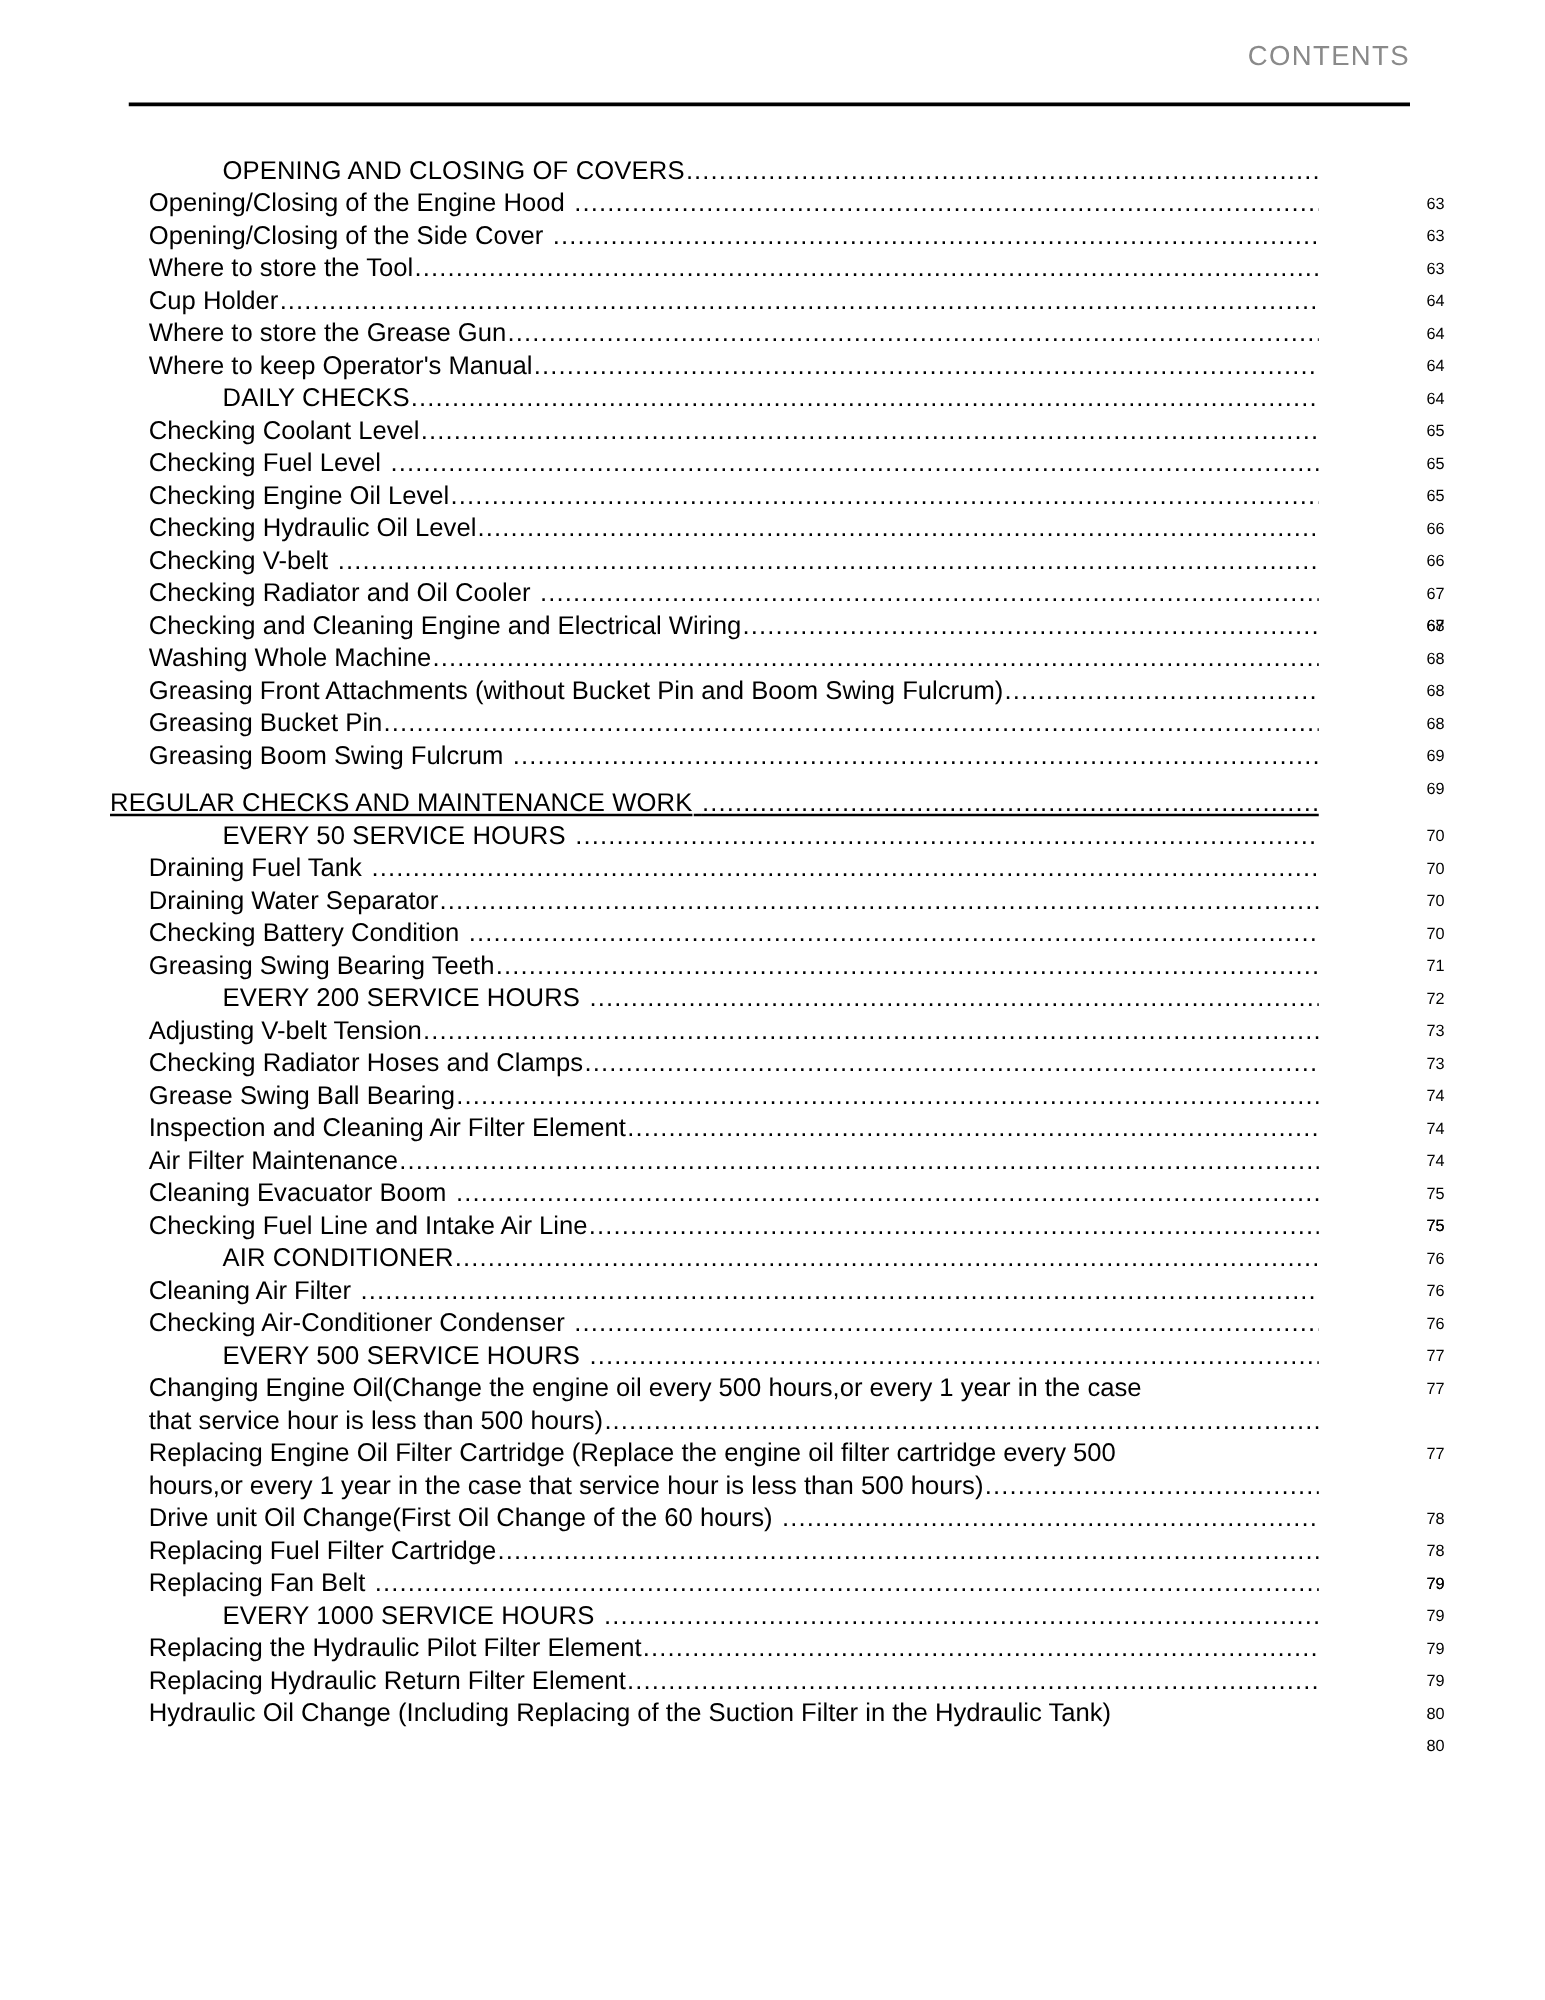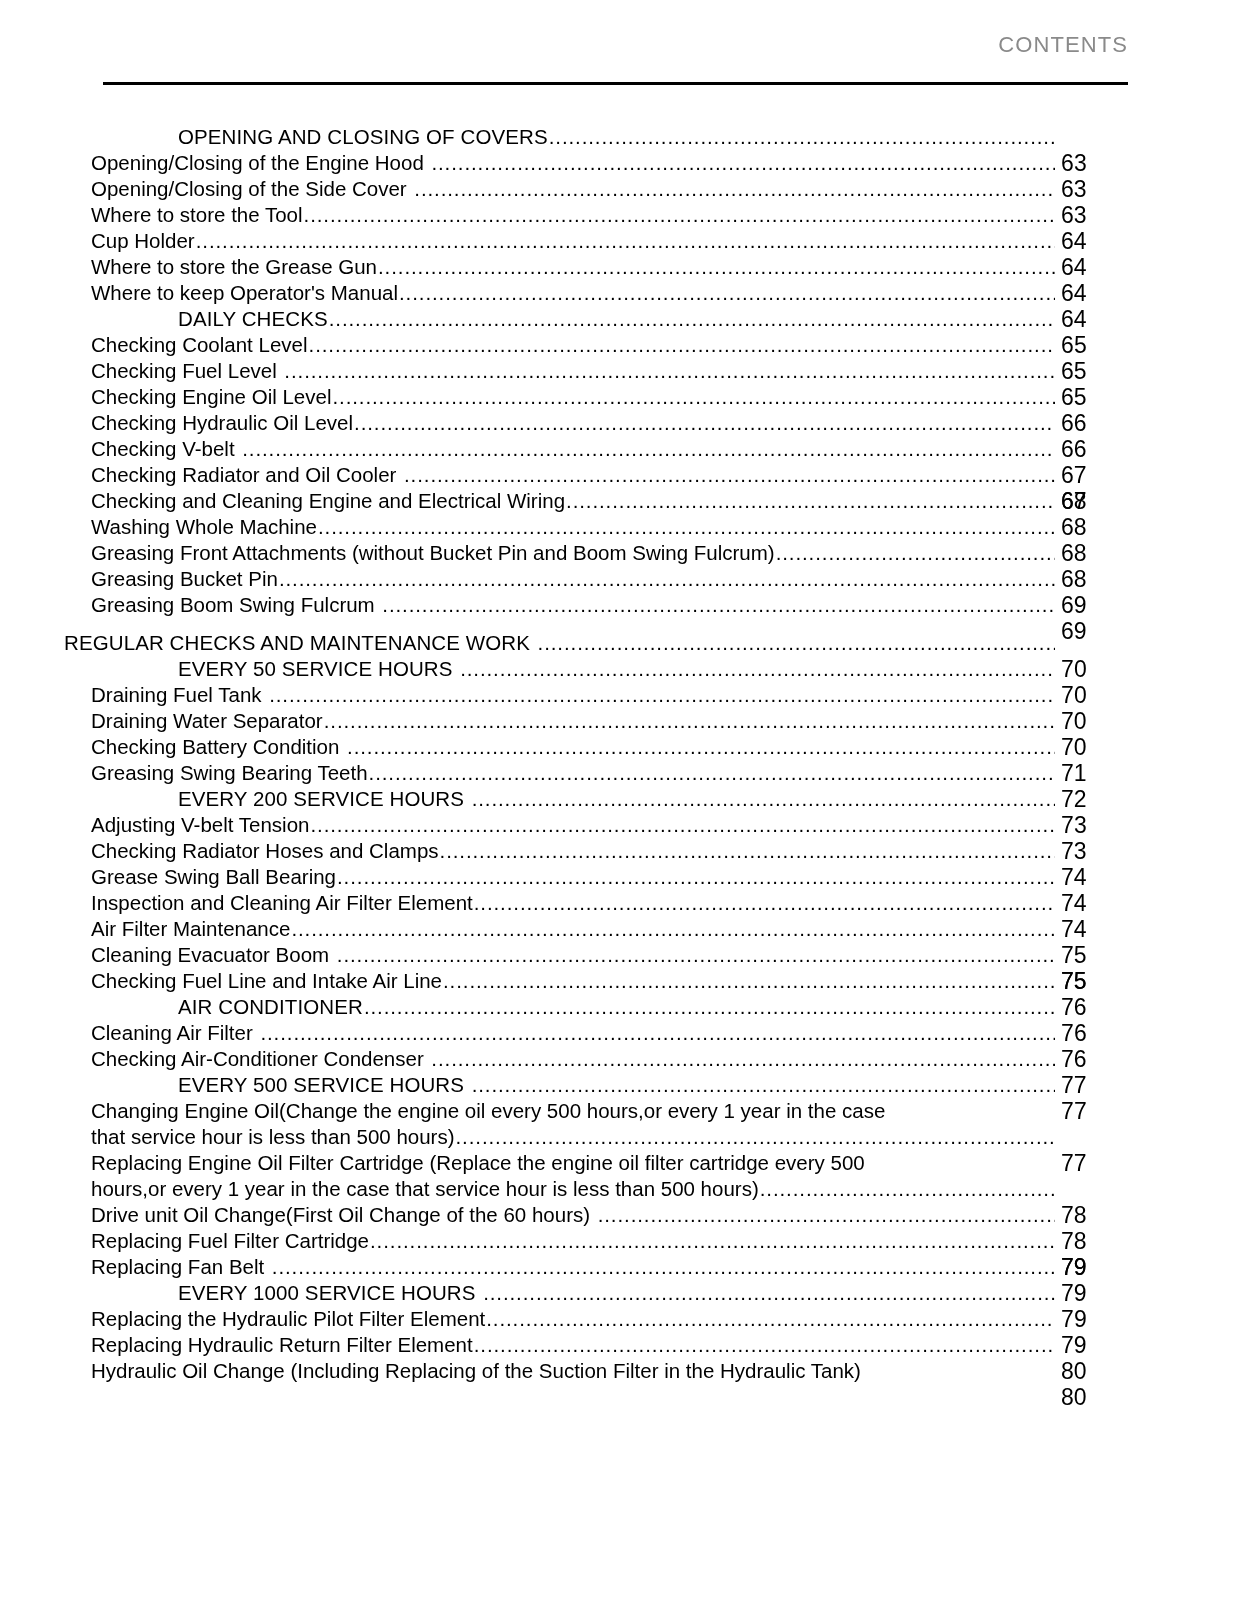--- a/index.html
+++ b/index.html
@@ -58,23 +58,23 @@
     position: relative;
     box-sizing: border-box;
     padding-right: 181px;   
     margin: 0;
     font-size: 20.5px;
     line-height: 26px;
     color: #000;
   }
 
   
-  .lvl0 { padding-left: 64px; }
+  .lvl0 { padding-left: 88px; text-decoration: underline; }
   .lvl1 { padding-left: 178px; }
-  .lvl2 { padding-left: 91px; }
+  .lvl2 { padding-left: 119px; }
 
   .caps { letter-spacing: 0.1px; }
 
   
   .row {
     display: flex;
     align-items: baseline;
     width: 100%;
   }
   .title-text {
@@ -98,22 +98,22 @@
              "................................................................";
   }
   .leader.pad-left::before {
     content: " ";
     white-space: pre;
   }
   .pageno {
     position: absolute;
     right: 0;
     width: 175px;
-    text-align: left;
-    font-size: 23px;
+    text-align: center;
+    font-size: 13px;
     white-space: nowrap;
   }
 
   
   .wrap-line {
     white-space: nowrap;
   }
   .wrap-line.full {
     
     margin-right: -181px;

